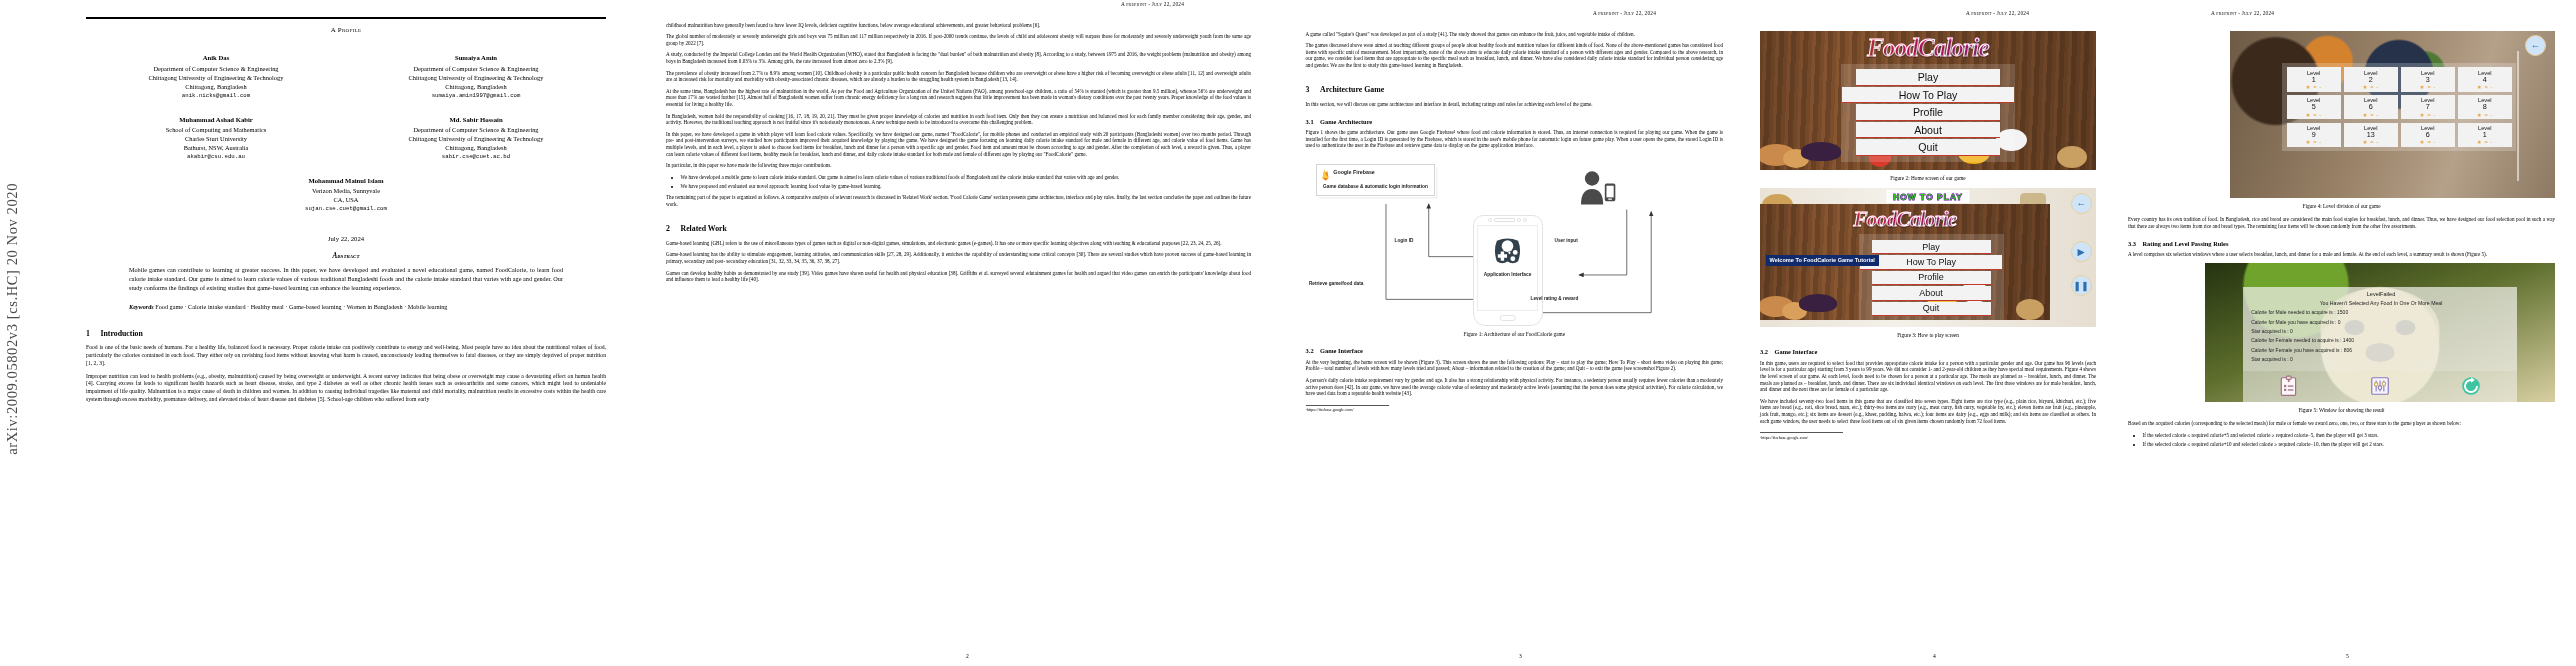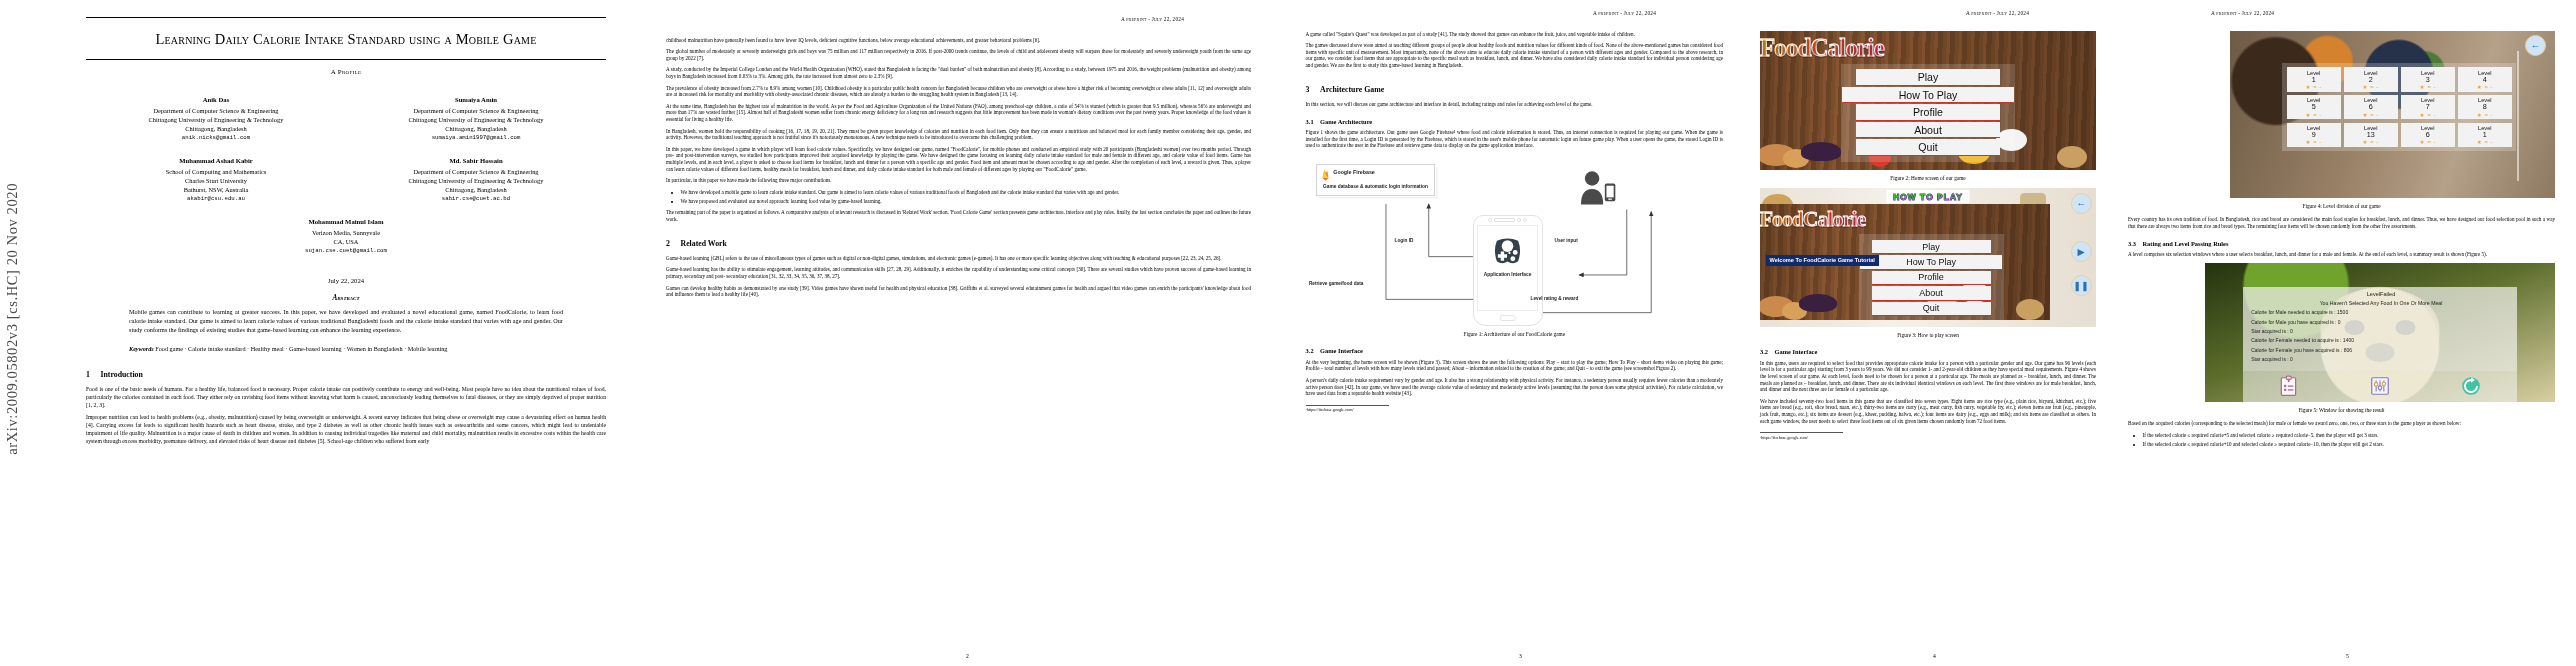--- a/index.html
+++ b/index.html
@@ -15,21 +15,21 @@
   }
 
   .page{position:relative;background:#fff;height:667px;flex:0 0 auto;overflow:hidden;}
   .p1{width:645px;}
   .p2{width:645px;}
   .p3{width:461px;}
   .p4{width:367px;}
   .p5{width:459px;}
 
   .pad1{padding:16.7px 39px 0 86px;}
-  .pad2{padding:16px 39px 0 21px;}
+  .pad2{padding:1px 39px 0 21px;}
   .pad3{padding:10px 28px 0 15.6px;}
   .pad4{padding:10px 22px 0 9px;}
   .pad5{padding:10px 22px 0 10px;}
 
   .runhead{font-variant:small-caps;font-size:5.3px;text-align:center;letter-spacing:0.2px;color:#111;margin-bottom:14.5px;}
   .runhead.r-right{text-align:right;padding-right:67px;}
   .runhead.r-left{text-align:left;padding-left:83px;}
 
   .rule{border:none;border-top:1.7px double #000;height:0;margin:0;}
   .rule-top{border-top:1.1px solid #000;border-bottom:0;margin:0 0 0 0;}
@@ -90,21 +90,21 @@
   .arrowlbl{position:absolute;font-family:"Liberation Sans",sans-serif;font-size:4.7px;font-weight:bold;color:#1c1c1c;}
 
   
   .shot{position:relative;width:100%;overflow:hidden;background:#6b4226;}
   .woodbg{position:absolute;inset:0;
     background:
       linear-gradient(90deg,rgba(0,0,0,.18),rgba(0,0,0,0) 25%,rgba(0,0,0,.12) 60%,rgba(0,0,0,.25)),
       repeating-linear-gradient(92deg,#7d4f2c 0 3.9px,#8a5632 3.9px 7.2px,#6f4526 7.2px 12.2px),
       #7a4c2a;}
   .veg{position:absolute;border-radius:50%;}
-  .shot .logo{position:relative;font-family:"Liberation Serif",serif;font-weight:bold;
+  .shot .logo{position:relative;text-align:center;font-family:"Liberation Serif",serif;font-style:italic;font-weight:bold;
     font-size:24.5px;letter-spacing:-0.6px;
     background:linear-gradient(90deg,#f7a01b,#f05a28 18%,#e2196c 45%,#c0228f 68%,#8e24aa);
     -webkit-background-clip:text;background-clip:text;color:transparent;
     -webkit-text-stroke:1.1px #ffffff;paint-order:stroke fill;
     text-shadow:0 1.7px 0 rgba(0,0,0,.25);margin:3.3px 0 1.1px 0;}
   .menu{position:relative;width:52%;margin:2.2px auto 0 auto;background:rgba(255,255,255,.16);padding:4.4px 0 5.6px 0;}
   .menu .mi{background:#f3f3f3;color:#111;font-family:"Liberation Sans",sans-serif;font-size:10.6px;text-align:center;padding:1.7px 0;margin:1.1px auto;width:82%;border-bottom:1.1px solid #c0392b;}
   .menu .mi.wide{width:98%;}
 
   .htp-banner{position:absolute;left:50%;top:2.2px;transform:translateX(-50%);background:#fff;padding:1.1px 6.7px;
@@ -149,21 +149,20 @@
 </style>
 </head>
 <body>
 
 <div class="viewer">
 
   <div class="page p1">
     <div class="arxiv-stamp">arXiv:2009.05802v3  [cs.HC]  20 Nov 2020</div>
     <div class="pad1">
       <hr class="rule rule-top">
-      <h1 class="title">Learning Daily Calorie Intake Standard using a Mobile Game</h1>
       <hr class="rule rule-top">
       <div class="preprint">A Profile</div>
 
       <div class="authors">
         <div class="author">
           <span class="nm">Anik Das</span>
           <span>Department of Computer Science &amp; Engineering</span><br>
           <span>Chittagong University of Engineering &amp; Technology</span><br>
           <span>Chittagong, Bangladesh</span>
           <span class="mail">anik.nicks@gmail.com</span>

